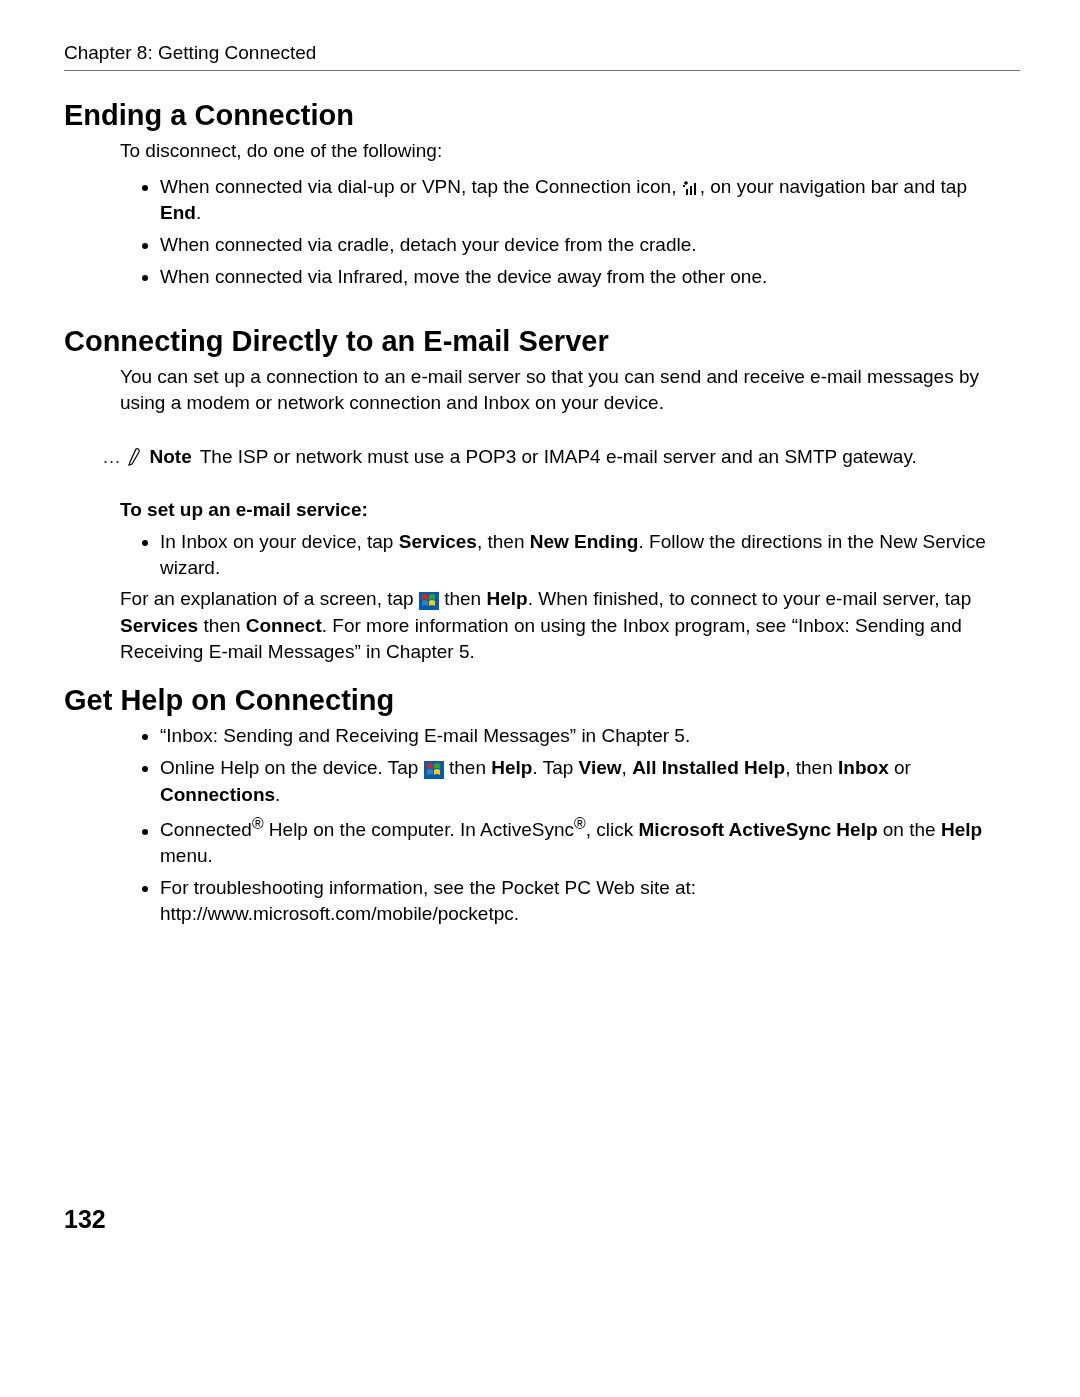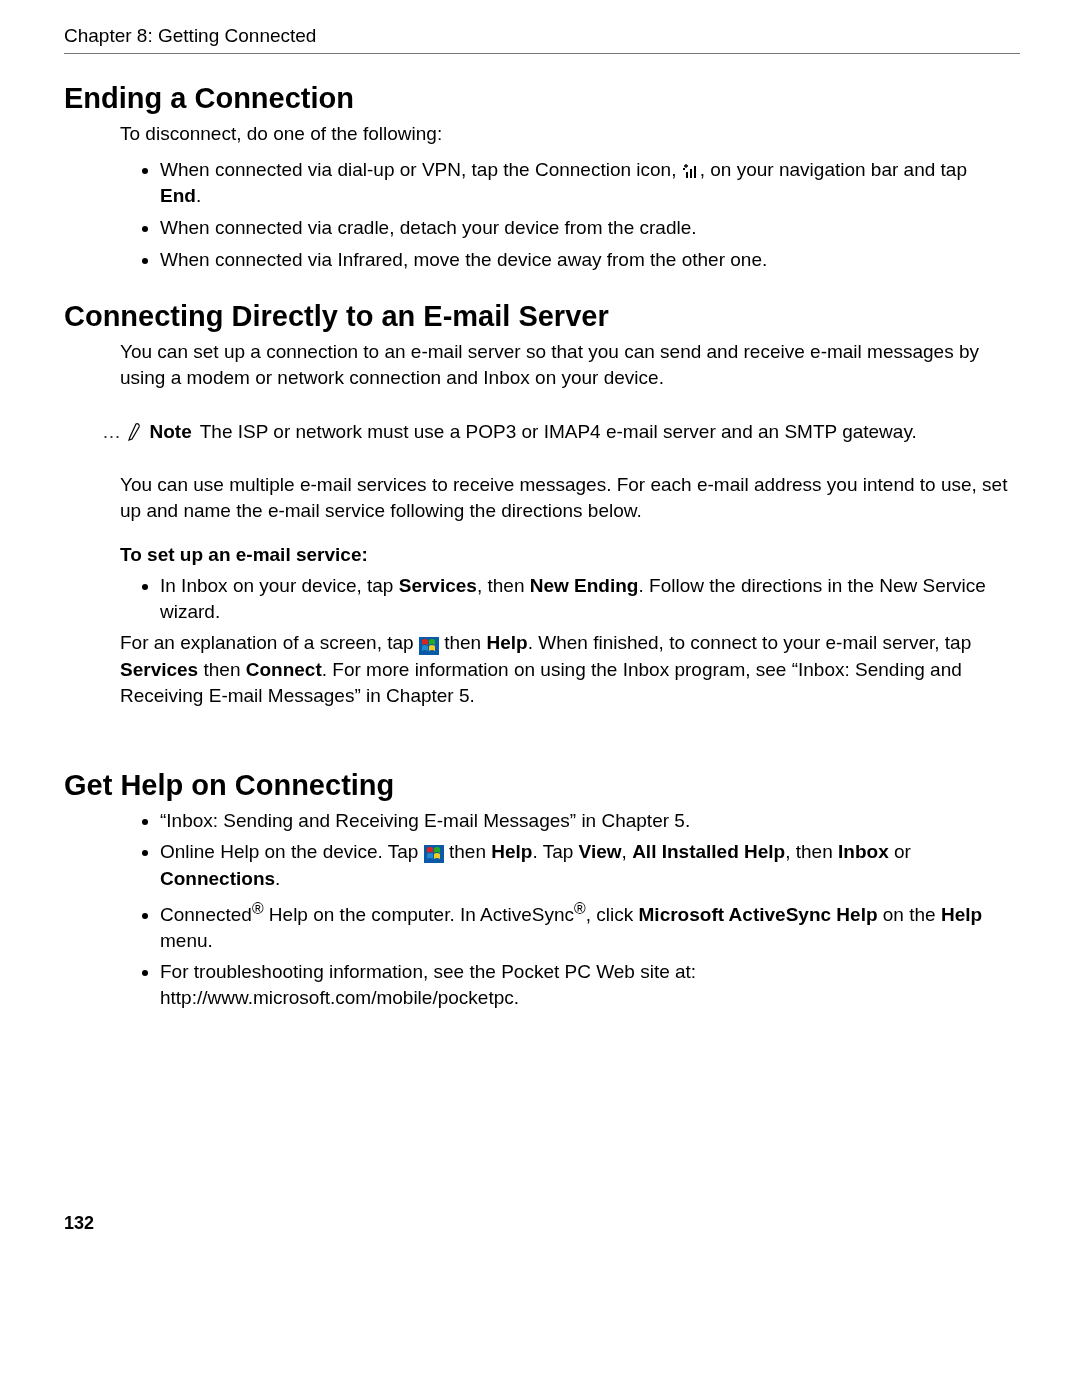--- a/index.html
+++ b/index.html
@@ -6,21 +6,21 @@
     margin: 0;
     padding: 0;
     background: #ffffff;
     color: #000;
     font-family: Arial, Helvetica, sans-serif;
   }
   .page {
     width: 1080px;
     height: 1280px;
     box-sizing: border-box;
-    padding: 25px 60px 40px 64px;
+    padding: 42px 60px 40px 64px;
     position: relative;
   }
   .running-head {
     font-size: 19px;
     padding-bottom: 6px;
     border-bottom: 1px solid #777;
   }
   h1.section {
     font-size: 29px;
     font-weight: bold;
@@ -72,21 +72,21 @@
     white-space: nowrap;
   }
   .note-text {
     font-size: 19px;
     line-height: 1.35;
   }
   .pagenum {
     position: absolute;
     left: 64px;
     bottom: 46px;
-    font-size: 18px;
+    font-size: 25px;
     font-weight: bold;
   }
   .inline-icon {
     display: inline-block;
     vertical-align: middle;
   }
   .conn-icon svg, .win-icon svg { display:inline-block; vertical-align:middle; }
 </style>
 </head>
 <body>
@@ -106,57 +106,56 @@
               <rect x="12" y="2" width="2" height="12" fill="#000"></rect>
               <path d="M2 2 L6 2 M4 0 L4 4" stroke="#000" stroke-width="1.3"></path>
               <path d="M1 4 L3 6 M3 4 L1 6" stroke="#000" stroke-width="1"></path>
             </svg></span><span>, on your navigation bar and tap </span><b>End</b><span>.</span>
       </li>
       <li>When connected via cradle, detach your device from the cradle.</li>
       <li>When connected via Infrared, move the device away from the other one.</li>
     </ul>
   </div>
 
-  <h1 class="section" style="margin-top:28px;">Connecting Directly to an E-mail Server</h1>
+  <h1 class="section" style="margin-top:36px;">Connecting Directly to an E-mail Server</h1>
   <div class="body-indent">
     <div class="para">You can set up a connection to an e-mail server so that you can send and receive e-mail messages by using a modem or network connection and Inbox on your device.</div>
 
     <div class="note-row">
       <div class="note-icon-box">
         <span class="dots">…</span>
         <span class="pencil">
             <svg width="16" height="20" viewBox="0 0 16 20">
               <path d="M4 16 L3 19 L6 18 L13 6 C14 4 12 2 10 3 L4 16 Z" fill="none" stroke="#000" stroke-width="1.2"></path>
             </svg>
           </span>
       </div>
       <span class="note-label">Note</span>
       <span class="note-text">The ISP or network must use a POP3 or IMAP4 e-mail server and an SMTP gateway.</span>
     </div>
 
-    <div class="para">You can use multiple e-mail services to receive messages. For each e-mail address you intend to use, set up and name the e-mail service following the directions below.</div>
 
     <div class="subhead">To set up an e-mail service:</div>
     <ul class="bullets">
       <li>
         <span>In Inbox on your device, tap </span><b>Services</b><span>, then </span><b>New Ending</b><span>. Follow the directions in the New Service wizard.</span>
       </li>
     </ul>
     <div class="para">
       <span>For an explanation of a screen, tap </span><span class="inline-icon win-icon"><svg width="20" height="18" viewBox="0 0 20 18">
             <rect x="0" y="0" width="20" height="18" fill="#0a5aa8"></rect>
             <path d="M3 3 Q6 1 9 3 L9 8 Q6 6 3 8 Z" fill="#d22"></path>
             <path d="M10 3 Q13 1 16 3 L16 8 Q13 6 10 8 Z" fill="#2a2"></path>
             <path d="M3 9 Q6 7 9 9 L9 14 Q6 12 3 14 Z" fill="#28c"></path>
             <path d="M10 9 Q13 7 16 9 L16 14 Q13 12 10 14 Z" fill="#ec2"></path>
           </svg></span><span> then </span><b>Help</b><span>. When finished, to connect to your e-mail server, tap </span><b>Services</b><span> then </span><b>Connect</b><span>. For more information on using the Inbox program, see “Inbox: Sending and Receiving E-mail Messages” in Chapter 5.</span>
     </div>
   </div>
 
-  <h1 class="section" style="margin-top:60px;">Get Help on Connecting</h1>
+  <h1 class="section" style="margin-top:20px;">Get Help on Connecting</h1>
   <div class="body-indent">
     <ul class="bullets">
       <li>“Inbox: Sending and Receiving E-mail Messages” in Chapter 5.</li>
       <li>
         <span>Online Help on the device. Tap </span><span class="inline-icon win-icon"><svg width="20" height="18" viewBox="0 0 20 18">
               <rect x="0" y="0" width="20" height="18" fill="#0a5aa8"></rect>
               <path d="M3 3 Q6 1 9 3 L9 8 Q6 6 3 8 Z" fill="#d22"></path>
               <path d="M10 3 Q13 1 16 3 L16 8 Q13 6 10 8 Z" fill="#2a2"></path>
               <path d="M3 9 Q6 7 9 9 L9 14 Q6 12 3 14 Z" fill="#28c"></path>
               <path d="M10 9 Q13 7 16 9 L16 14 Q13 12 10 14 Z" fill="#ec2"></path>

